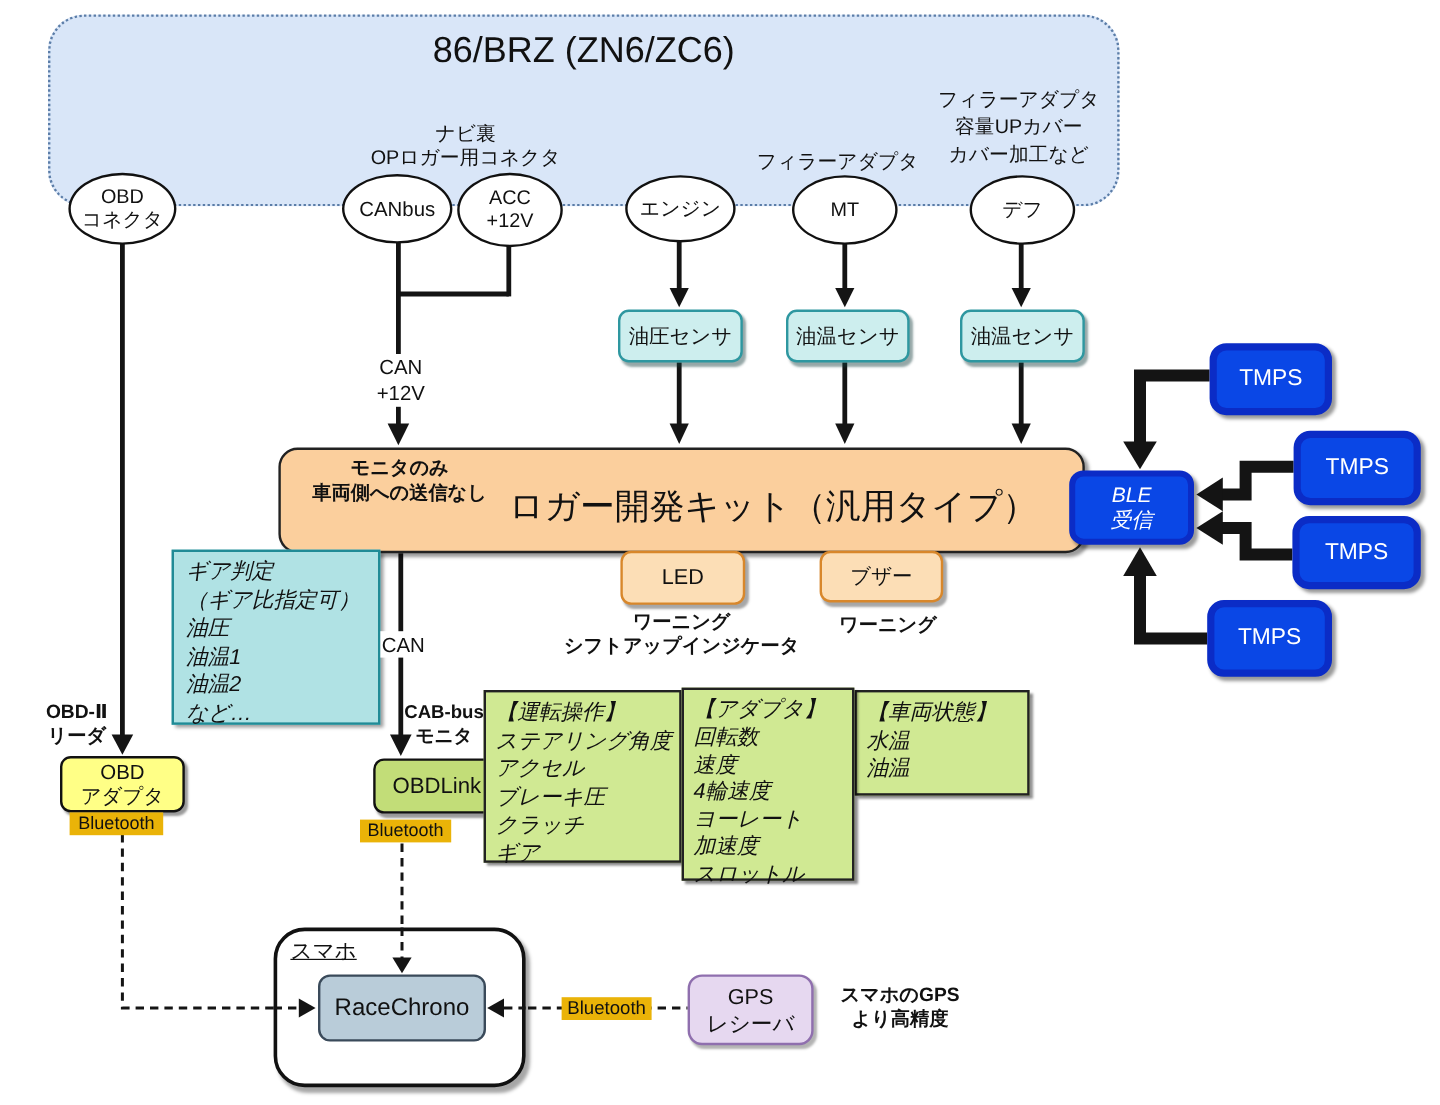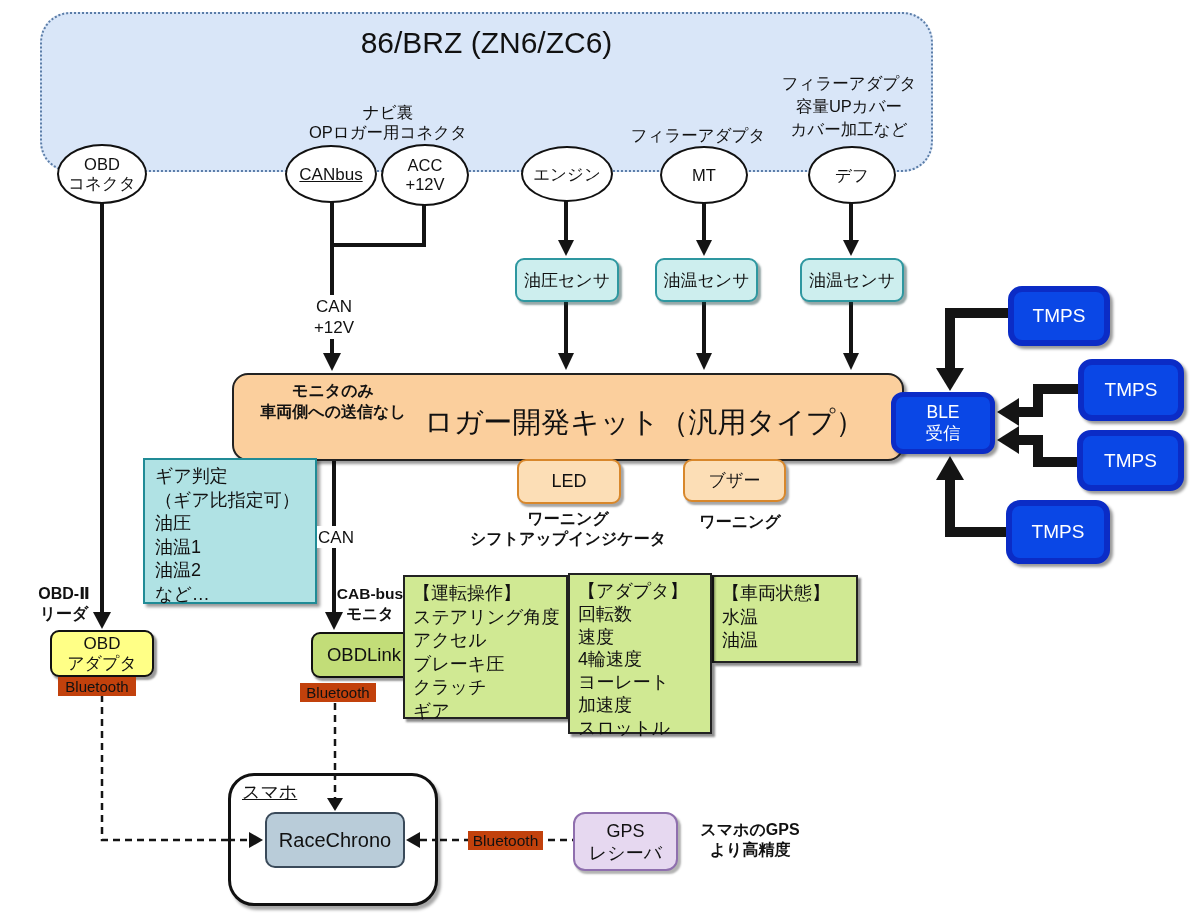--- a/index.html
+++ b/index.html
@@ -18,38 +18,38 @@
   .sensor{background:#cdeeee;border:2.5px solid #2e97a0;border-radius:9px;font-size:17px;
     box-shadow:2.5px 3px 2px rgba(20,60,60,.45);}
   .logger{left:232px;top:373px;width:672px;height:88px;background:#fbcf9d;border:2.5px solid #222;
     border-radius:16px;box-shadow:3px 3px 3px rgba(0,0,0,.4);}
   .logger-title{left:424px;top:403px;width:480px;font-size:29px;text-align:left;}
   .ledbox{background:#fcdeb6;border:2.5px solid #d8872b;border-radius:9px;font-size:18px;
     box-shadow:2.5px 3px 2px rgba(0,0,0,.35);}
   .gear-panel{left:143px;top:458px;width:174px;height:146px;background:#b0e2e4;border:2.5px solid #208b96;
     box-shadow:3px 3px 3px rgba(0,0,0,.4);padding:5px 10px;font-size:18px;line-height:23.5px;}
   .wire-label{background:#fff;font-size:17px;line-height:21px;}
-  .bt-label{background:#c2410c;font-size:15px;line-height:19px;text-align:center;}
+  .bt-label{background:#eab308;font-size:15px;line-height:19px;text-align:center;}
   .yellow{background:#ffff86;border:2.5px solid #111;border-radius:9px;font-size:17px;line-height:20px;
     box-shadow:2.5px 3px 2px rgba(0,0,0,.4);}
   .greenbox{background:#c2dd78;border:2.5px solid #111;border-radius:9px;font-size:18.5px;
     box-shadow:2.5px 3px 2px rgba(0,0,0,.4);}
   .panel{background:#d0e993;border:2px solid #222;box-shadow:3px 3px 2px rgba(0,0,0,.45);
     padding:5px 8px;font-size:18px;line-height:23.5px;}
   .bluebox{background:#0a47e6;border:6px solid #0b2cc6;border-radius:14px;color:#fff;font-size:19px;
     box-shadow:3px 3px 3px rgba(0,0,0,.4);}
   .ble{border-width:5px;border-radius:12px;font-size:17.5px;line-height:21px;}
   .phone{left:228px;top:773px;width:210px;height:133px;background:#fff;border:3px solid #111;
     border-radius:26px;box-shadow:3px 4px 3px rgba(0,0,0,.35);}
   .phone-label{left:242px;top:780px;font-size:18px;text-decoration:underline;}
   .racechrono{left:265px;top:812px;width:140px;height:56px;background:#b9ccd9;border:2.5px solid #3a4a5a;
     border-radius:10px;font-size:20px;}
   .gps{left:573px;top:812px;width:105px;height:59px;background:#e6d8f0;border:2.5px solid #8f6fae;
     border-radius:12px;font-size:18px;line-height:22px;box-shadow:2.5px 3px 2px rgba(0,0,0,.3);}
-  .panel div,.gear-panel div{white-space:nowrap;}
+  .panel div,.gear-panel div{white-space:nowrap;font-style:italic;}
 </style>
 </head>
 <body>
 
 <div class="canvas">
 
   <div class="vehicle-box"></div>
 
   <svg class="wires" width="1200" height="921">
     <g stroke="#141414" stroke-width="4" fill="none">
@@ -105,21 +105,21 @@
   <div class="node small-note" style="left:779px;top:72px;width:140px;line-height:23px;">
     <div>フィラーアダプタ</div>
     <div>容量UPカバー</div>
     <div>カバー加工など</div>
   </div>
 
   <div class="node txt ellipse" style="left:57px;top:144px;width:90px;height:60px;">
     <div>OBD</div>
     <div>コネクタ</div>
   </div>
-  <div class="node txt ellipse" style="left:285px;top:145px;width:92px;height:58px;font-size:17px;text-decoration:underline;">CANbus</div>
+  <div class="node txt ellipse" style="left:285px;top:145px;width:92px;height:58px;font-size:17px;">CANbus</div>
   <div class="node txt ellipse" style="left:381px;top:144px;width:88px;height:62px;">
     <div>ACC</div>
     <div>+12V</div>
   </div>
   <div class="node txt ellipse" style="left:521px;top:146px;width:92px;height:56px;">エンジン</div>
   <div class="node txt ellipse" style="left:808px;top:146px;width:88px;height:58px;">デフ</div>
   <div class="node txt ellipse" style="left:660px;top:146px;width:88px;height:58px;">MT</div>
 
   <div class="node txt sensor" style="left:515px;top:258px;width:104px;height:44px;">油圧センサ</div>
   <div class="node txt sensor" style="left:655px;top:258px;width:103px;height:44px;">油温センサ</div>
@@ -189,21 +189,21 @@
   <div class="node panel" style="left:568px;top:573px;width:144px;height:161px;line-height:22.8px;">
     <div>【アダプタ】</div>
     <div>回転数</div>
     <div>速度</div>
     <div>4輪速度</div>
     <div>ヨーレート</div>
     <div>加速度</div>
     <div>スロットル</div>
   </div>
 
-  <div class="node txt bluebox ble" style="left:891px;top:392px;width:104px;height:62px;">
+  <div class="node txt bluebox ble" style="left:891px;top:392px;width:104px;height:62px;font-style:italic;">
     <div>BLE</div>
     <div>受信</div>
   </div>
   <div class="node txt bluebox" style="left:1008px;top:286px;width:102px;height:60px;">TMPS</div>
   <div class="node txt bluebox" style="left:1078px;top:359px;width:106px;height:62px;">TMPS</div>
   <div class="node txt bluebox" style="left:1077px;top:430px;width:107px;height:61px;">TMPS</div>
   <div class="node txt bluebox" style="left:1006px;top:500px;width:104px;height:64px;">TMPS</div>
 
   <div class="node phone"></div>
   <div class="node phone-label">スマホ</div>

